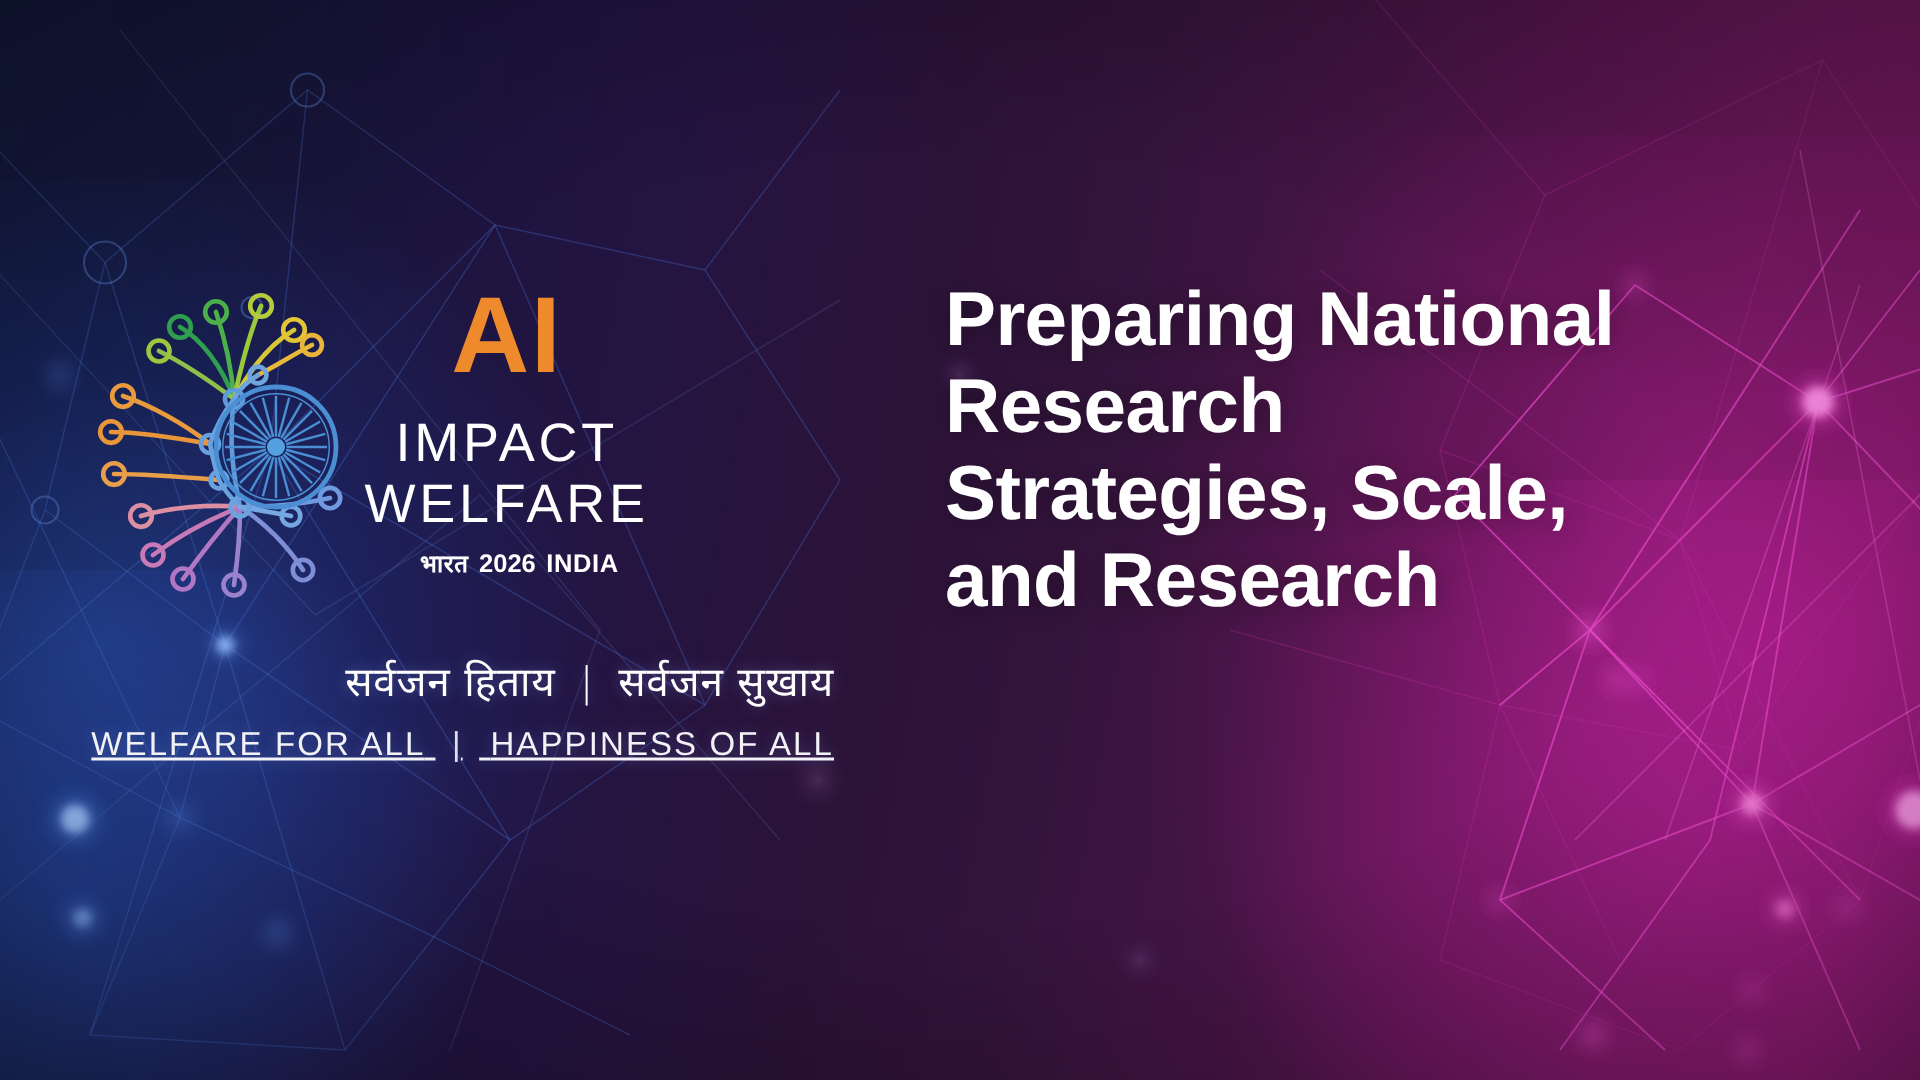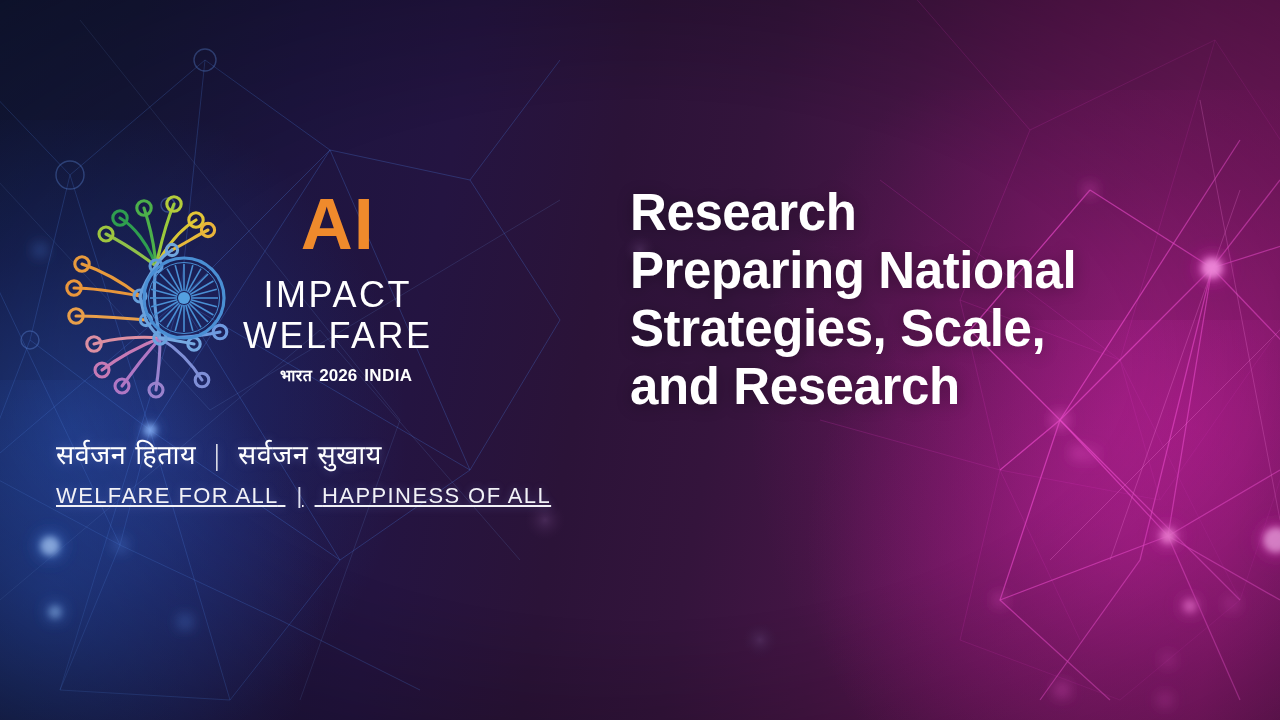--- a/index.html
+++ b/index.html
@@ -71,21 +71,21 @@
     color:#ffffff;
   }
   .wm-bharat {
     margin-top:7px; color:#ffffff; font-size:17px; font-weight:700;
     letter-spacing:.4px; white-space:nowrap;
     display:flex; align-items:baseline; gap:7px;
   }
   .wm-bharat .yr { font-weight:700; letter-spacing:0; }
   .wm-bharat .dv { font-family:"DejaVu Sans", sans-serif; font-weight:700; font-size:16px;margin-left:17px; }
 
-  .tagline { margin-top:32px; text-align:left; width:500px; }
+  .tagline { margin-top:32px; text-align:right; width:500px; }
   .tag-hi {
     font-family:"DejaVu Sans", sans-serif;
     color:#ffffff; font-size:27px; font-weight:400; letter-spacing:.5px;
     text-shadow:0 0 10px rgba(150,170,255,.35);
     white-space:nowrap;
   }
   .tag-hi .sep { padding:0 7px; font-weight:300; }
   .tag-en {
     margin-top:11px; color:#f2f2f7; font-size:22px; font-weight:400;
     letter-spacing:1.4px; white-space:nowrap;
@@ -400,19 +400,19 @@
       </div>
       <div class="tag-en">
         <span>WELFARE FOR ALL</span>
         <span class="sep">|</span>
         <span>HAPPINESS OF ALL</span>
       </div>
     </div>
   </div>
 
   <h1 class="headline">
+    <span class="ln">Preparing National</span>
     <span class="ln">Research</span>
-    <span class="ln">Preparing National</span>
     <span class="ln">Strategies, Scale,</span>
     <span class="ln">and Research</span>
   </h1>
 
 </div>
 
 </body></html>

